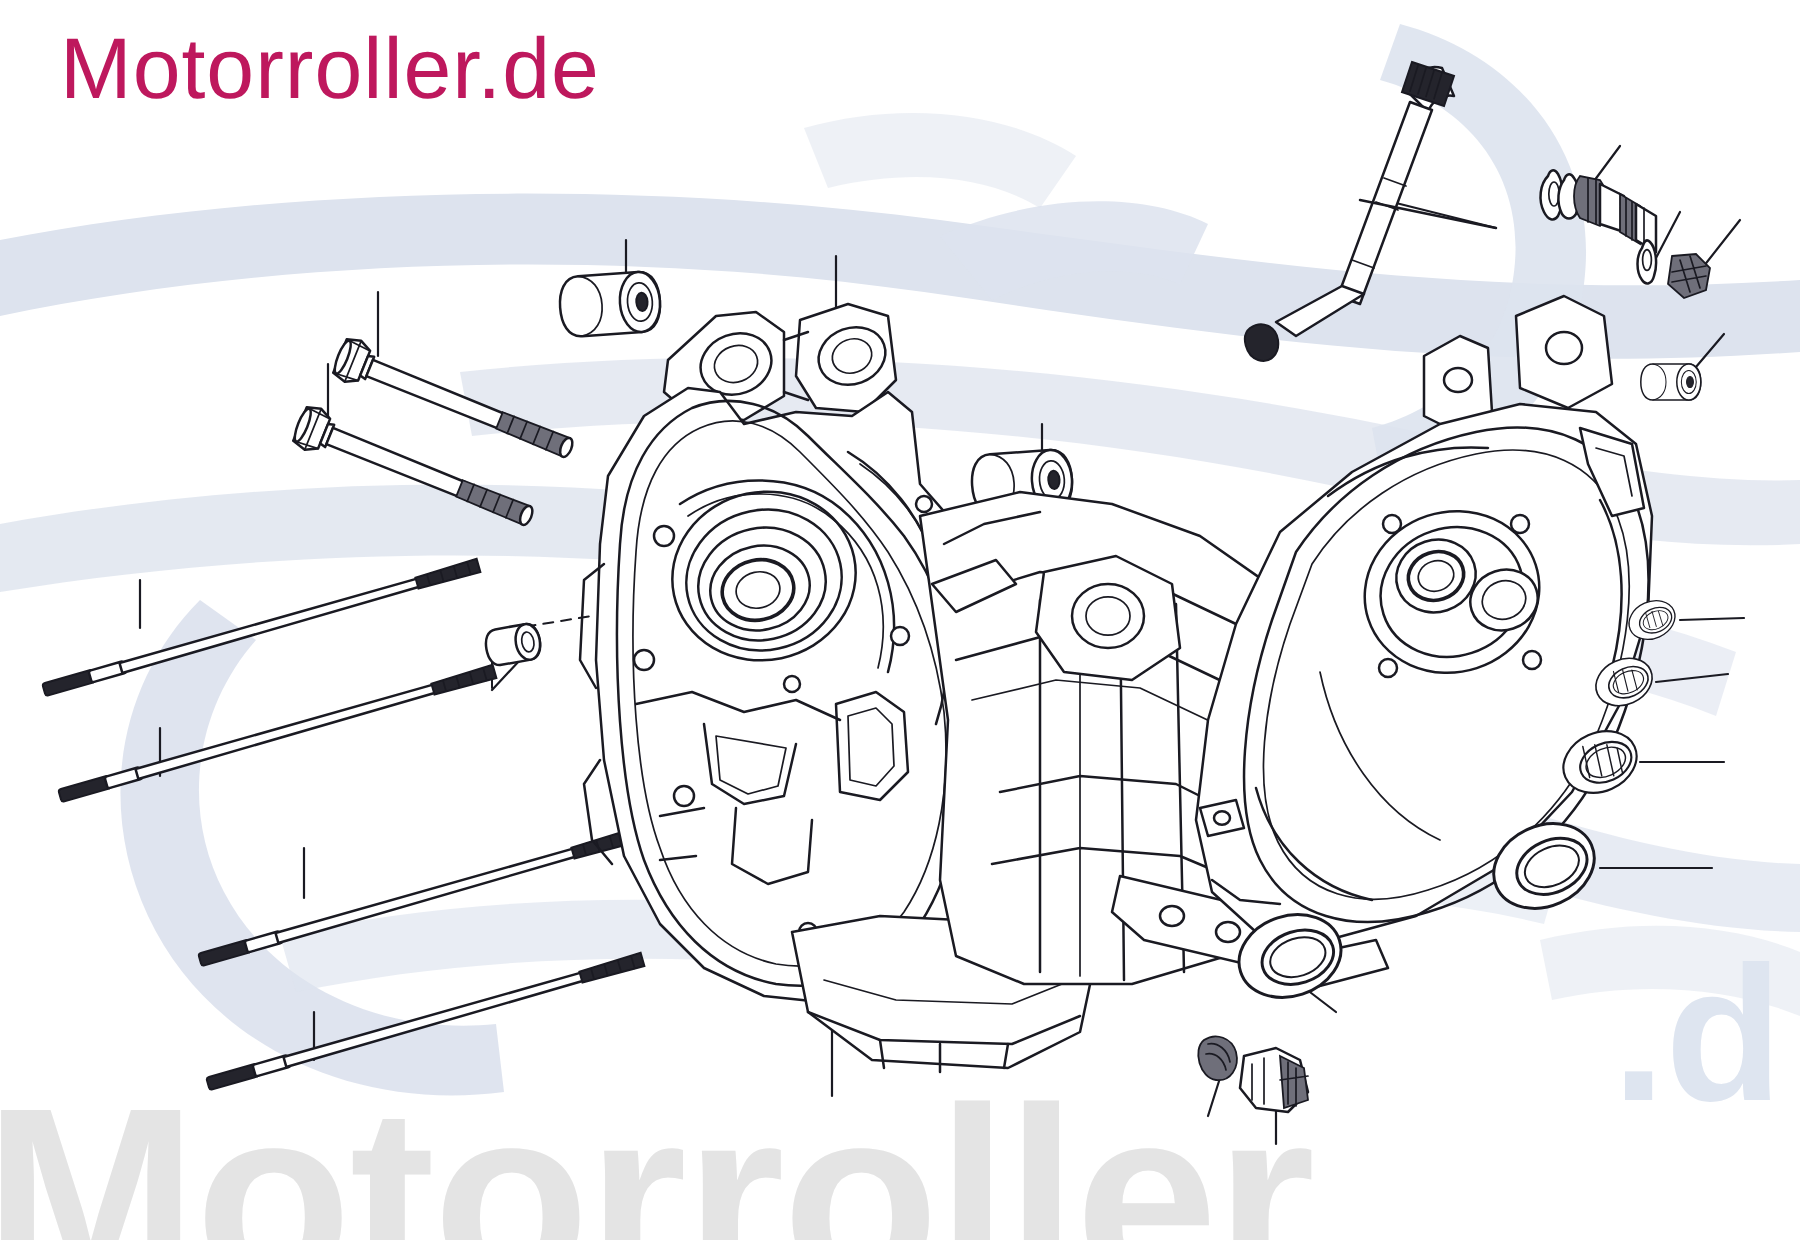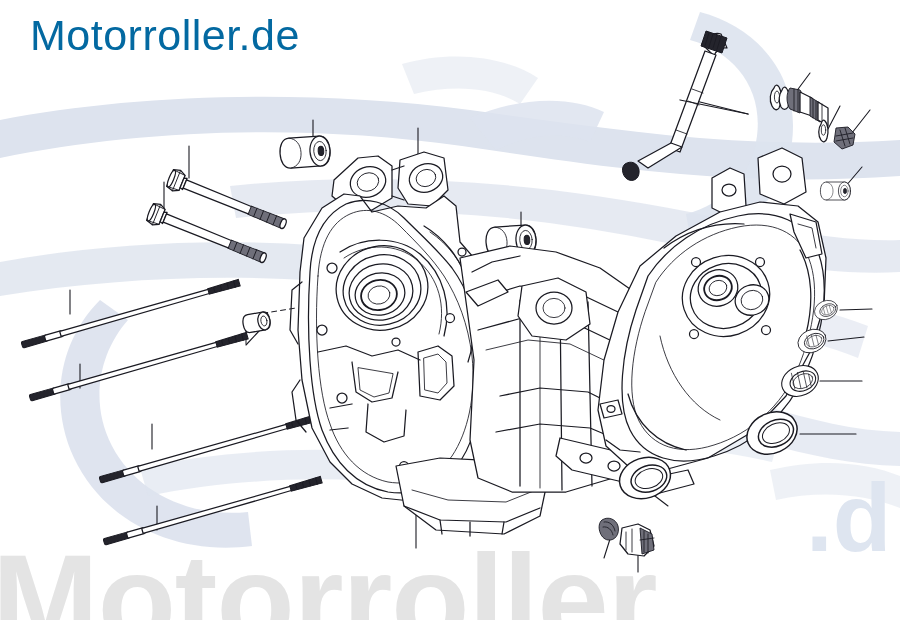--- a/index.html
+++ b/index.html
@@ -17,21 +17,21 @@
     overflow:hidden;
   }
   .layer{position:absolute;top:0;left:0;width:900px;height:620px;}
   #wm-blue{z-index:1;}
   #wm-text-top{
     position:absolute;z-index:3;
     left:30px;top:14px;
     font-size:43px;
     font-weight:400;
     letter-spacing:0.5px;
-    color:#0369a1;
+    color:#be185d;
     white-space:nowrap;
     line-height:1;
     font-family:"Liberation Sans", sans-serif;
   }
   #wm-text-bottom{
     position:absolute;z-index:2;
     left:-8px;top:536px;
     font-size:128px;
     font-weight:700;
     letter-spacing:-1px;

